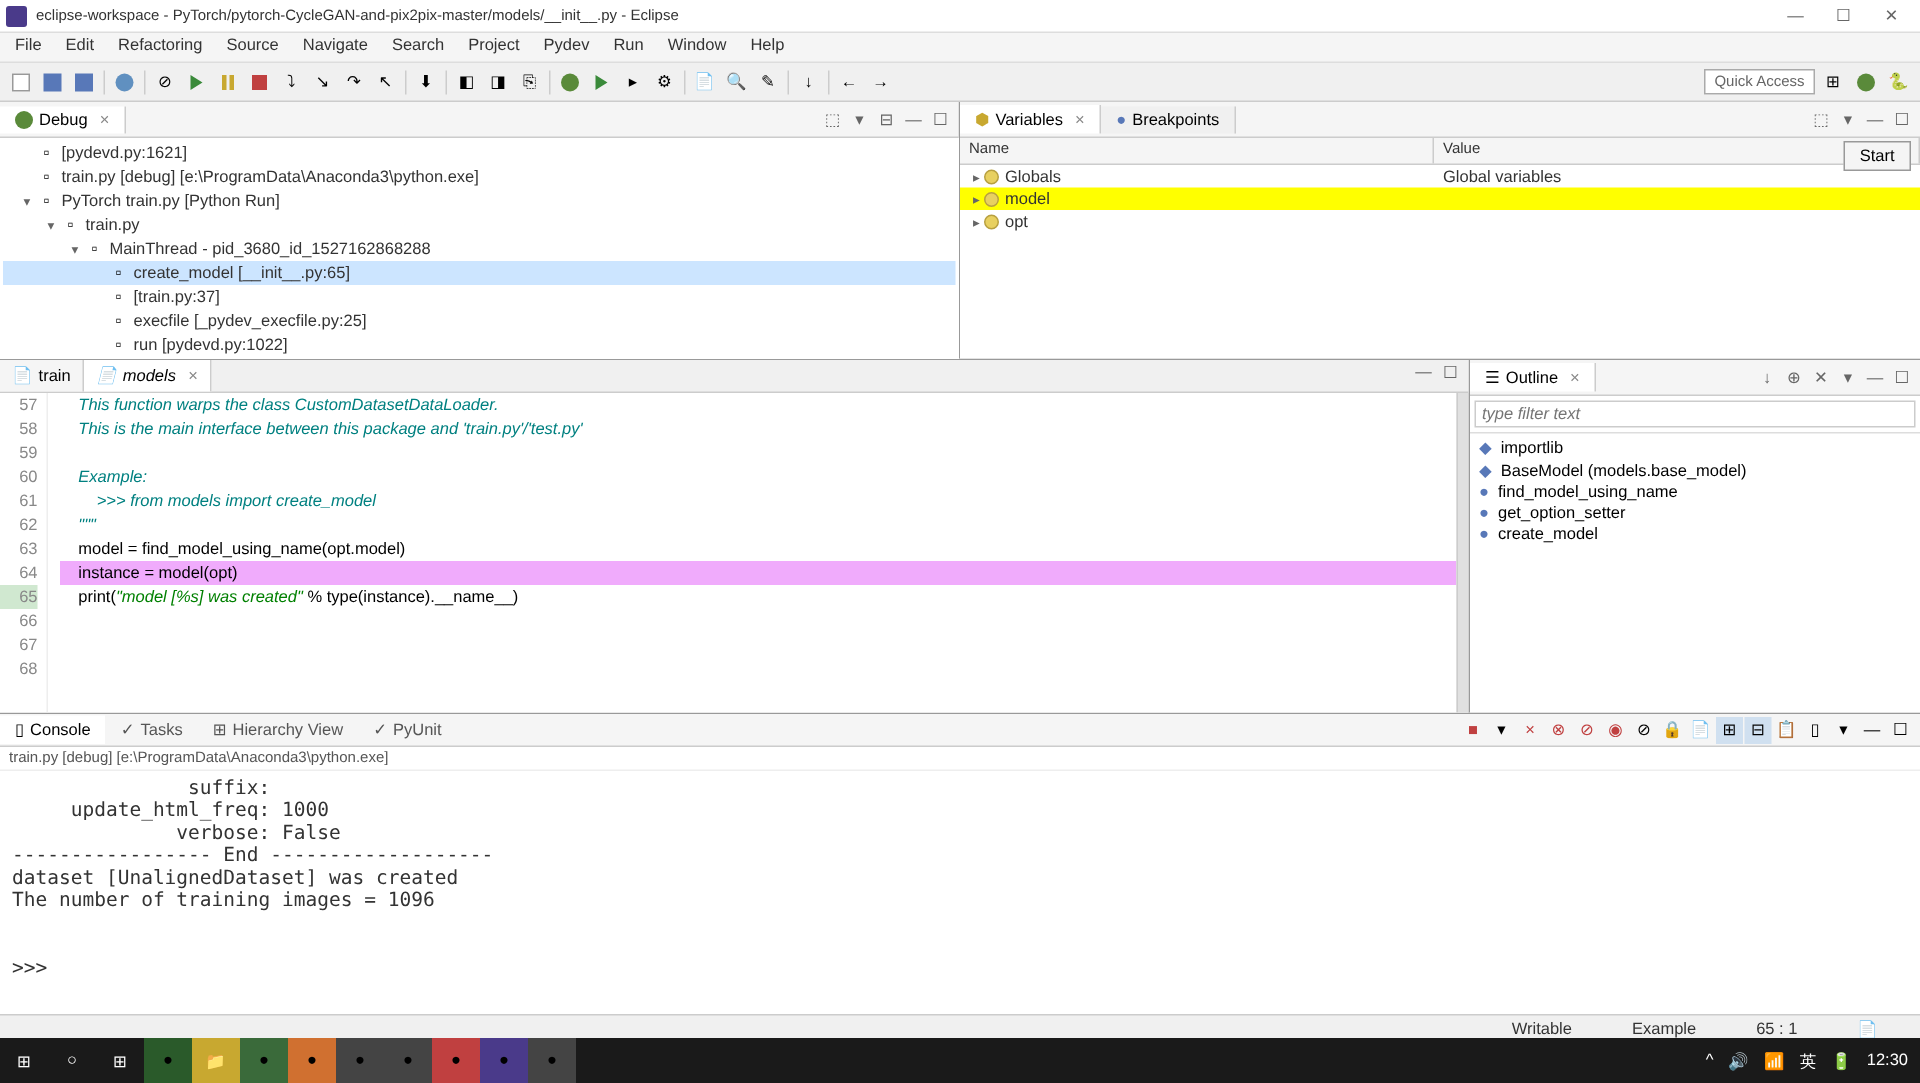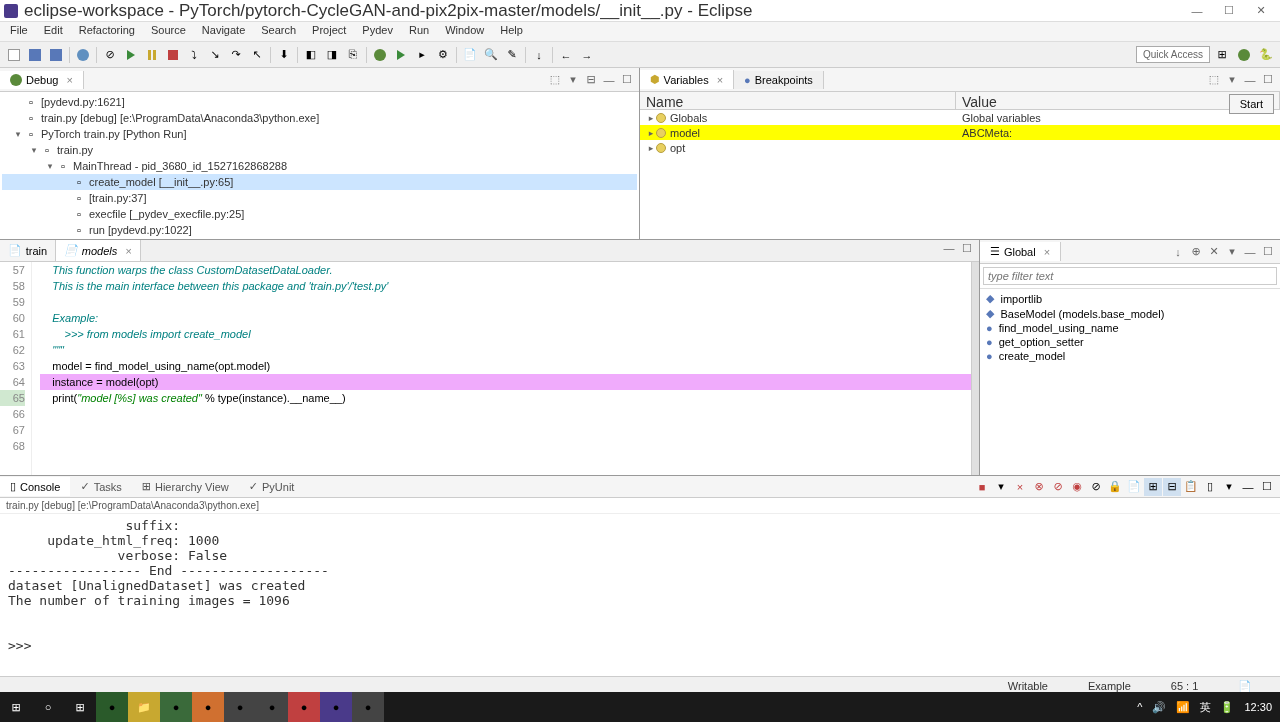--- a/index.html
+++ b/index.html
@@ -1,19 +1,19 @@
 <!DOCTYPE html>
 <html><head>
 <meta charset="utf-8">
 <style>
 *{margin:0;padding:0;box-sizing:border-box;font-family:"Segoe UI",Tahoma,sans-serif;font-size:11px}
 body{background:#f0f0f0;overflow:hidden;width:1280px;height:722px;position:relative}
 .titlebar{height:22px;background:#fff;display:flex;align-items:center;padding:0 4px;border-bottom:1px solid #ddd}
 .titlebar-icon{width:14px;height:14px;background:#4a3a8a;border-radius:2px;margin-right:6px}
-.titlebar-text{flex:1;color:#333;font-size:17px}
+.titlebar-text{flex:1;color:#333;font-size:10px}
 .win-controls{display:flex;gap:2px}
 .win-btn{width:30px;height:18px;display:flex;align-items:center;justify-content:center;color:#666;cursor:pointer}
 .menubar{height:20px;background:#f5f5f5;display:flex;align-items:flex-start;padding:0 2px;border-bottom:1px solid #ddd}
 .menu-item{padding:2px 8px;cursor:pointer;color:#333}
 .toolbar{height:26px;background:#f0f0f0;display:flex;align-items:center;padding:2px 4px;border-bottom:1px solid #ccc;gap:1px}
 .toolbar-btn{width:20px;height:20px;display:flex;align-items:center;justify-content:center;cursor:pointer;position:relative}
 .toolbar-sep{width:1px;height:16px;background:#ccc;margin:0 2px}
 .quick-access{margin-left:auto;display:flex;align-items:center;gap:2px}
 .quick-access-box{border:1px solid #aaa;padding:2px 6px;background:#fff;color:#666;font-size:10px}
 .perspective-btn{width:20px;height:20px;display:flex;align-items:center;justify-content:center;cursor:pointer}
@@ -27,21 +27,21 @@
 .tree{flex:1;overflow:auto;padding:2px;background:#fff}
 .tree-item{display:flex;align-items:center;padding:1px 2px;cursor:pointer;white-space:nowrap}
 .tree-item.selected{background:#cce5ff}
 .tree-indent{display:inline-block}
 .tree-toggle{width:12px;display:inline-block;text-align:center;color:#666;font-size:9px}
 .tree-icon{width:14px;height:14px;margin-right:3px;display:inline-flex;align-items:center;justify-content:center}
 .tree-label{color:#333;font-size:11px}
 .vars-panel{flex:1;background:#fff;display:flex;flex-direction:column;position:relative}
 .start-btn{position:absolute;right:6px;top:26px;padding:3px 10px;border:1px solid #999;background:#f5f5f5;cursor:pointer;font-size:11px;z-index:10}
 .vars-header{display:flex;border-bottom:1px solid #ccc;background:#f5f5f5;height:18px}
-.vars-header-cell{padding:2px 6px;border-right:1px solid #ccc;font-size:14px;color:#333}
+.vars-header-cell{padding:2px 6px;border-right:1px solid #ccc;font-size:10px;color:#333}
 .vars-header-cell.name{width:316px}
 .vars-header-cell.value{flex:1}
 .vars-body{flex:1;overflow:auto}
 .var-row{display:flex;align-items:center;height:15px;cursor:pointer}
 .var-row.highlight{background:#ffff00}
 .var-cell{padding:1px 6px;font-size:11px;color:#333;white-space:nowrap;overflow:hidden}
 .var-cell.name{width:316px;display:flex;align-items:center}
 .var-cell.value{flex:1}
 .var-toggle{width:10px;display:inline-block;text-align:center;font-size:9px;color:#666}
 .var-icon{width:10px;height:10px;border-radius:50%;background:#e8d060;border:1px solid #b8a040;margin-right:4px;display:inline-block}
@@ -280,21 +280,20 @@
       <div class="vars-header-cell name">Name</div>
       <div class="vars-header-cell value">Value</div>
     </div>
     <div class="vars-body" id="vars-body">
         <div class="var-row">
           <div class="var-cell name"><span class="var-toggle">▸</span><span class="var-icon"></span>Globals</div>
           <div class="var-cell value">Global variables</div>
         </div>
         <div class="var-row highlight">
           <div class="var-cell name"><span class="var-toggle">▸</span><span class="var-icon"></span>model</div>
-          <div class="var-cell value">ABCMeta: <class 'models.cycle_gan_model.cycleganmodel'=""></class></div>
         </div>
         <div class="var-row">
           <div class="var-cell name"><span class="var-toggle">▸</span><span class="var-icon"></span>opt</div>
         </div>
       </div>
   </div>
 </div>
 
 <div class="editor-area">
   <div class="editor-panel">
@@ -340,21 +339,21 @@
           <div class="code-line">    print(<span class="c-string">"model [%s] was created"</span> % type(instance).__name__)</div>
           <div class="code-line"></div>
         </div>
       <div class="scrollbar-overlay"></div>
     </div>
   </div>
   <div class="outline-panel">
     <div class="panel-tabs">
       <div class="panel-tab active">
         <span>☰</span>
-        <span>Global</span>
+        <span>Outline</span>
         <span style="margin-left:4px;color:#888">×</span>
       </div>
       <div class="panel-toolbar">
         <div class="panel-toolbar-btn">↓</div>
         <div class="panel-toolbar-btn">⊕</div>
         <div class="panel-toolbar-btn">✕</div>
         <div class="panel-toolbar-btn">▾</div>
         <div class="panel-toolbar-btn">—</div>
         <div class="panel-toolbar-btn">☐</div>
       </div>

